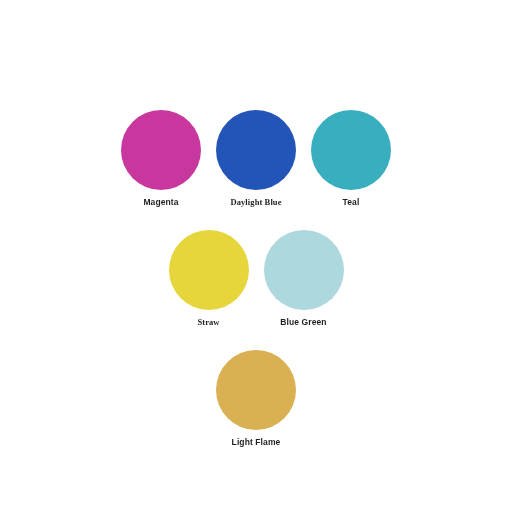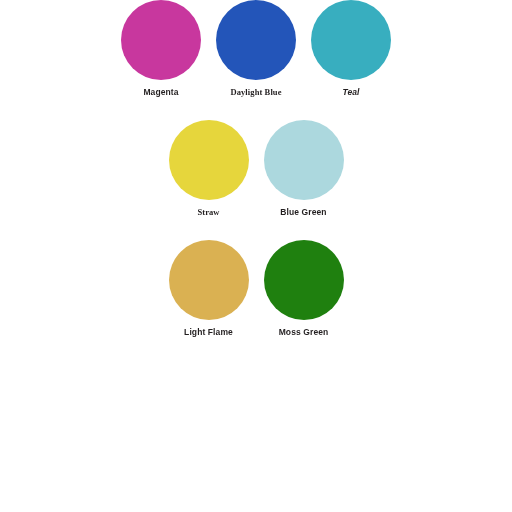--- a/index.html
+++ b/index.html
@@ -19,20 +19,21 @@
   #palette-board {
     position: relative;
     width: 512px;
     height: 512px;
     background: #ffffff;
     display: flex;
     flex-direction: column;
     align-items: center;
     justify-content: flex-start;
     box-sizing: border-box;
+    padding-top: 110px;
   }
 
   .swatch-row {
     display: flex;
     flex-direction: row;
     align-items: flex-start;
     justify-content: center;
     gap: 15px;
     margin-bottom: 22px;
   }
@@ -74,39 +75,35 @@
     <div class="swatch-cell">
       <span class="swatch-disc" style="background-color: rgb(200, 55, 158);"></span>
       <span class="swatch-label" style="color: rgb(35, 31, 32);">Magenta</span>
     </div>
     <div class="swatch-cell">
       <span class="swatch-disc" style="background-color: rgb(35, 85, 185);"></span>
       <span class="swatch-label" style="color: rgb(35, 31, 32); font-family: Liberation Serif, serif;">Daylight Blue</span>
     </div>
     <div class="swatch-cell">
       <span class="swatch-disc" style="background-color: rgb(56, 174, 191);"></span>
-      <span class="swatch-label" style="color: rgb(35, 31, 32); font-style: italic;">Teal</span>
+      <span class="swatch-label" style="color: rgb(35, 31, 32);">Teal</span>
     </div>
   </div>
 
   <div class="swatch-row">
     <div class="swatch-cell">
       <span class="swatch-disc" style="background-color: rgb(230, 214, 60);"></span>
       <span class="swatch-label" style="color: rgb(35, 31, 32); font-family: Liberation Serif, serif;">Straw</span>
     </div>
     <div class="swatch-cell">
       <span class="swatch-disc" style="background-color: rgb(172, 216, 222);"></span>
       <span class="swatch-label" style="color: rgb(35, 31, 32);">Blue Green</span>
     </div>
   </div>
 
   <div class="swatch-row">
     <div class="swatch-cell">
       <span class="swatch-disc" style="background-color: rgb(218, 177, 82);"></span>
       <span class="swatch-label" style="color: rgb(35, 31, 32);">Light Flame</span>
     </div>
-    <div class="swatch-cell">
-      <span class="swatch-disc" style="background-color: rgb(31, 128, 15);"></span>
-      <span class="swatch-label" style="color: rgb(35, 31, 32);">Moss Green</span>
-    </div>
   </div>
 
 </div>
 
 </body></html>

